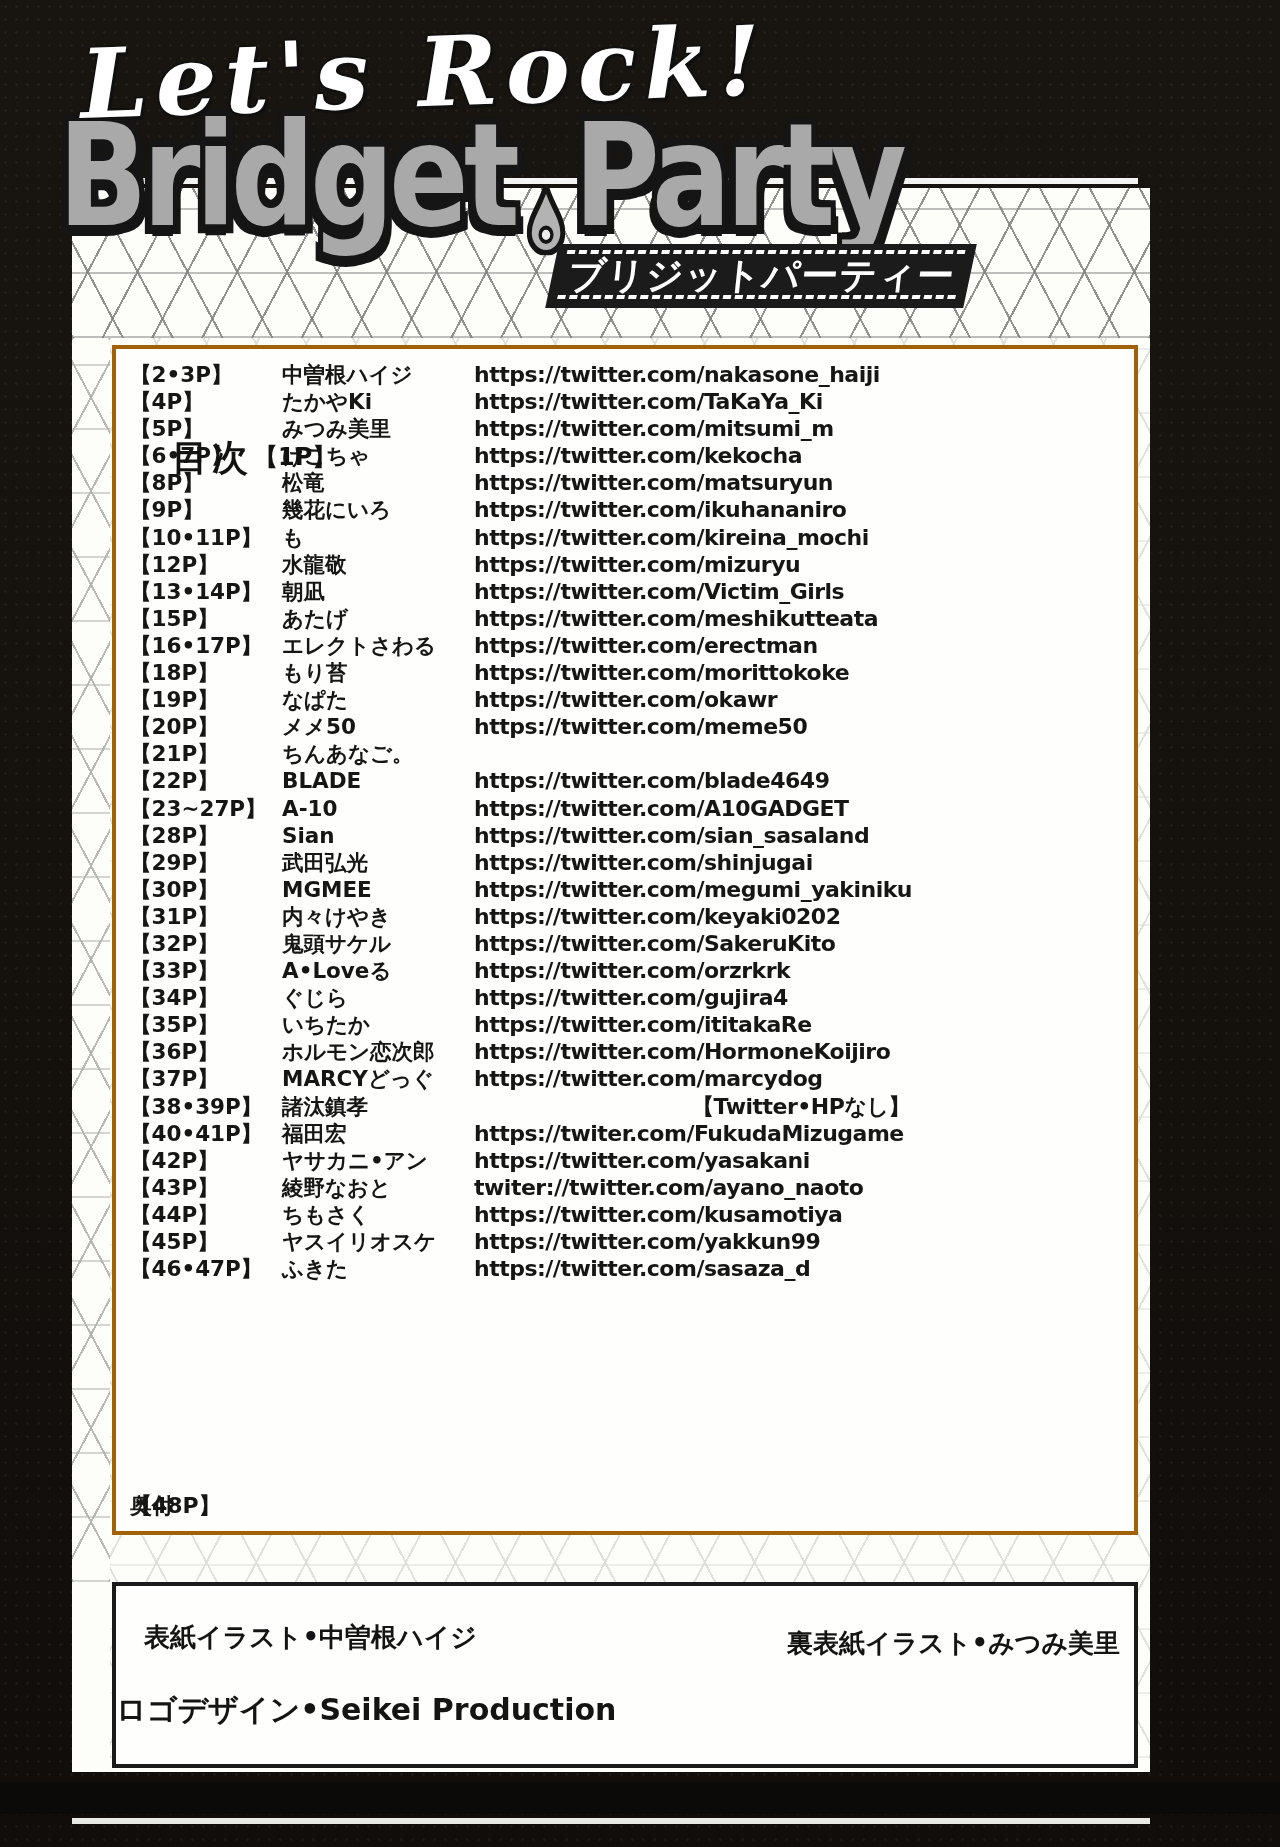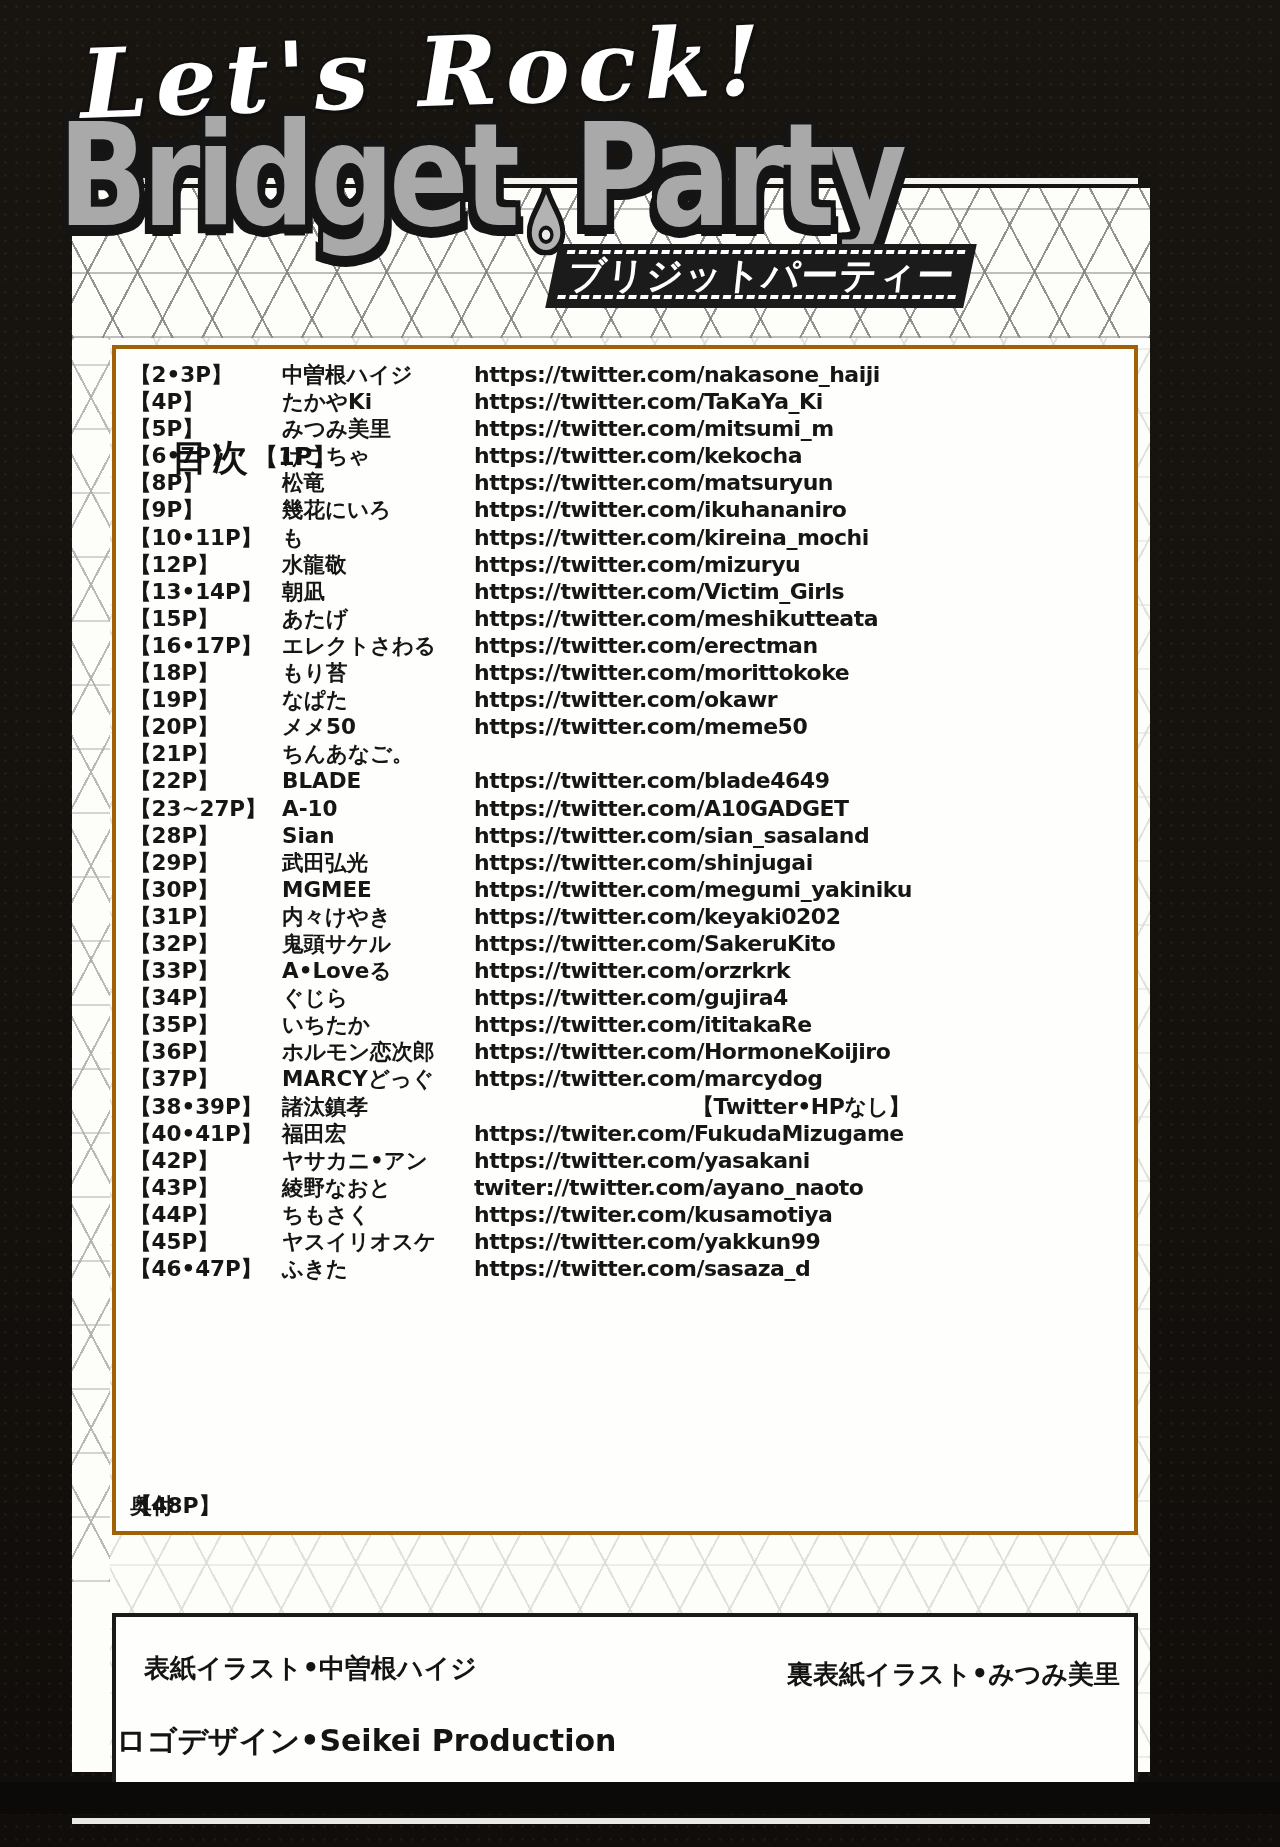--- a/index.html
+++ b/index.html
@@ -88,21 +88,21 @@
   .row .link{font-size:22px;letter-spacing:-0.5px;}
   .row.note .link{text-align:center;}
   .colophon{position:absolute;left:14px;right:14px;top:1142px;height:30px;
     font-weight:bold;font-size:22px;color:#161616;}
   .colophon .pages{position:absolute;left:0;top:0;}
   .colophon .label{position:absolute;left:0;right:0;top:0;text-align:left;}
   
   .credits-box{
     position:absolute;left:40px;top:1394px;width:1018px;height:178px;
     border:4px solid #1a1a1a;background:#fefefc;
-    font-weight:bold;color:#141414;margin-top:31px;
+    font-weight:bold;color:#141414;
   }
   .credit-front{position:absolute;left:28px;top:34px;font-size:26px;white-space:nowrap;}
   .credit-back{position:absolute;right:14px;top:40px;font-size:26px;white-space:nowrap;}
   .credit-logo{position:absolute;left:0;right:0;top:104px;text-align:left;font-size:30px;white-space:nowrap;}
   
   .bottom-bar{position:absolute;left:0;top:1782px;width:1280px;height:32px;background:#0c0a08;z-index:4;}
   .bottom-white{position:absolute;left:72px;top:1818px;width:1078px;height:6px;background:#e9e9e6;z-index:4;}
 </style>
 </head>
 <body>
@@ -271,21 +271,21 @@
         <span class="link">https://twitter.com/yasakani</span>
       </div>
         <div class="row">
         <span class="pages">【43P】</span>
         <span class="artist">綾野なおと</span>
         <span class="link">twiter://twitter.com/ayano_naoto</span>
       </div>
         <div class="row">
         <span class="pages">【44P】</span>
         <span class="artist">ちもさく</span>
-        <span class="link">https://twiter.com/kusamotiya</span>
+        <span class="link">https://twitter.com/kusamotiya</span>
       </div>
         <div class="row">
         <span class="pages">【45P】</span>
         <span class="artist">ヤスイリオスケ</span>
         <span class="link">https://twitter.com/yakkun99</span>
       </div>
         <div class="row">
         <span class="pages">【46•47P】</span>
         <span class="artist">ふきた</span>
         <span class="link">https://twitter.com/sasaza_d</span>

